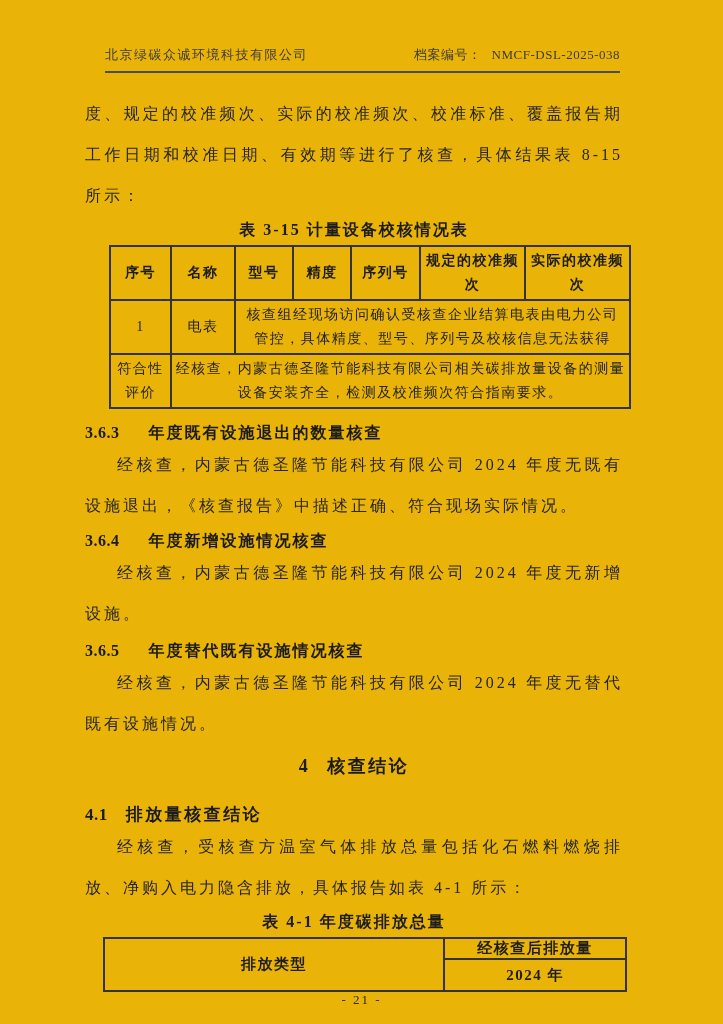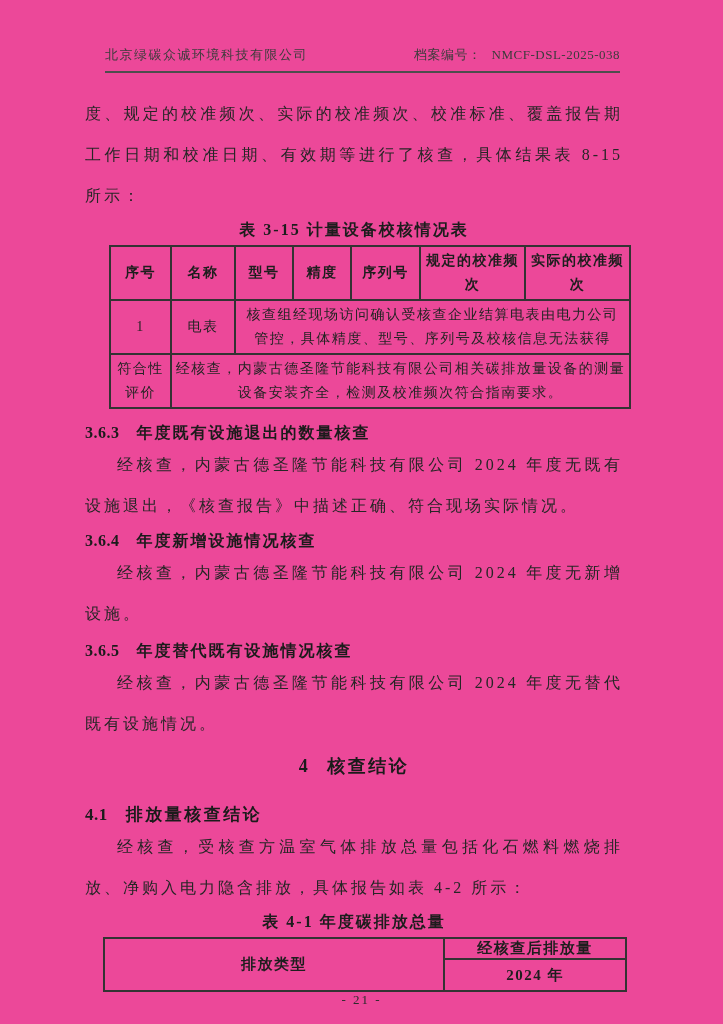--- a/index.html
+++ b/index.html
@@ -6,21 +6,21 @@
   html, body { background: #ffffff; }
   body {
     font-family: "Liberation Serif", "DejaVu Serif", serif;
     color: #242424;
   }
   .page {
     position: relative;
     width: 723px;
     height: 1024px;
     margin: 0 auto;
-    background: #ec4899;
+    background: #eab308;
     overflow: hidden;
   }
   
   .page-header {
     margin: 46px 103px 0 105px;
     padding-bottom: 7px;
     border-bottom: 2px solid #4d4d4d;
     display: flex;
     justify-content: space-between;
     align-items: flex-end;
@@ -85,21 +85,21 @@
   .t41 .yh { height: 32px; }
   
   .h-sub {               
     margin-top: 13px;
     font-size: 16px;
     font-weight: bold;
     letter-spacing: 2px;
     color: #1b1b1b;
     line-height: 22px;
   }
-  .h-sub .num { letter-spacing: 0.5px; margin-right: 17px; }
+  .h-sub .num { letter-spacing: 0.5px; margin-right: 29px; }
   .h-chap {              
     margin-top: 10px;
     font-size: 18px;
     font-weight: bold;
     letter-spacing: 2.5px;
     color: #1b1b1b;
     line-height: 25px;
     text-align: center;
   }
   .h-chap .num { letter-spacing: 0.5px; margin-right: 19px; }
@@ -182,21 +182,21 @@
     <h4 class="h-sub mt4"><span class="num">3.6.4</span><span>年度新增设施情况核查</span></h4>
     <p class="para indent tight">经核查，内蒙古德圣隆节能科技有限公司 2024 年度无新增设施。</p>
 
     <h4 class="h-sub mt6"><span class="num">3.6.5</span><span>年度替代既有设施情况核查</span></h4>
     <p class="para indent tight">经核查，内蒙古德圣隆节能科技有限公司 2024 年度无替代既有设施情况。</p>
 
     <h2 class="h-chap"><span class="num">4</span><span>核查结论</span></h2>
 
     <h3 class="h-sec"><span class="num">4.1</span><span>排放量核查结论</span></h3>
 
-    <p class="para indent tight">经核查，受核查方温室气体排放总量包括化石燃料燃烧排放、净购入电力隐含排放，具体报告如表 4-2 所示：</p>
+    <p class="para indent tight">经核查，受核查方温室气体排放总量包括化石燃料燃烧排放、净购入电力隐含排放，具体报告如表 4-1 所示：</p>
 
     <div class="tbl-title">表 4-1 年度碳排放总量</div>
 
     <table class="t41">
       <colgroup>
         <col style="width:340px">
           <col style="width:182px">
       </colgroup>
       <tbody>
           <tr>

